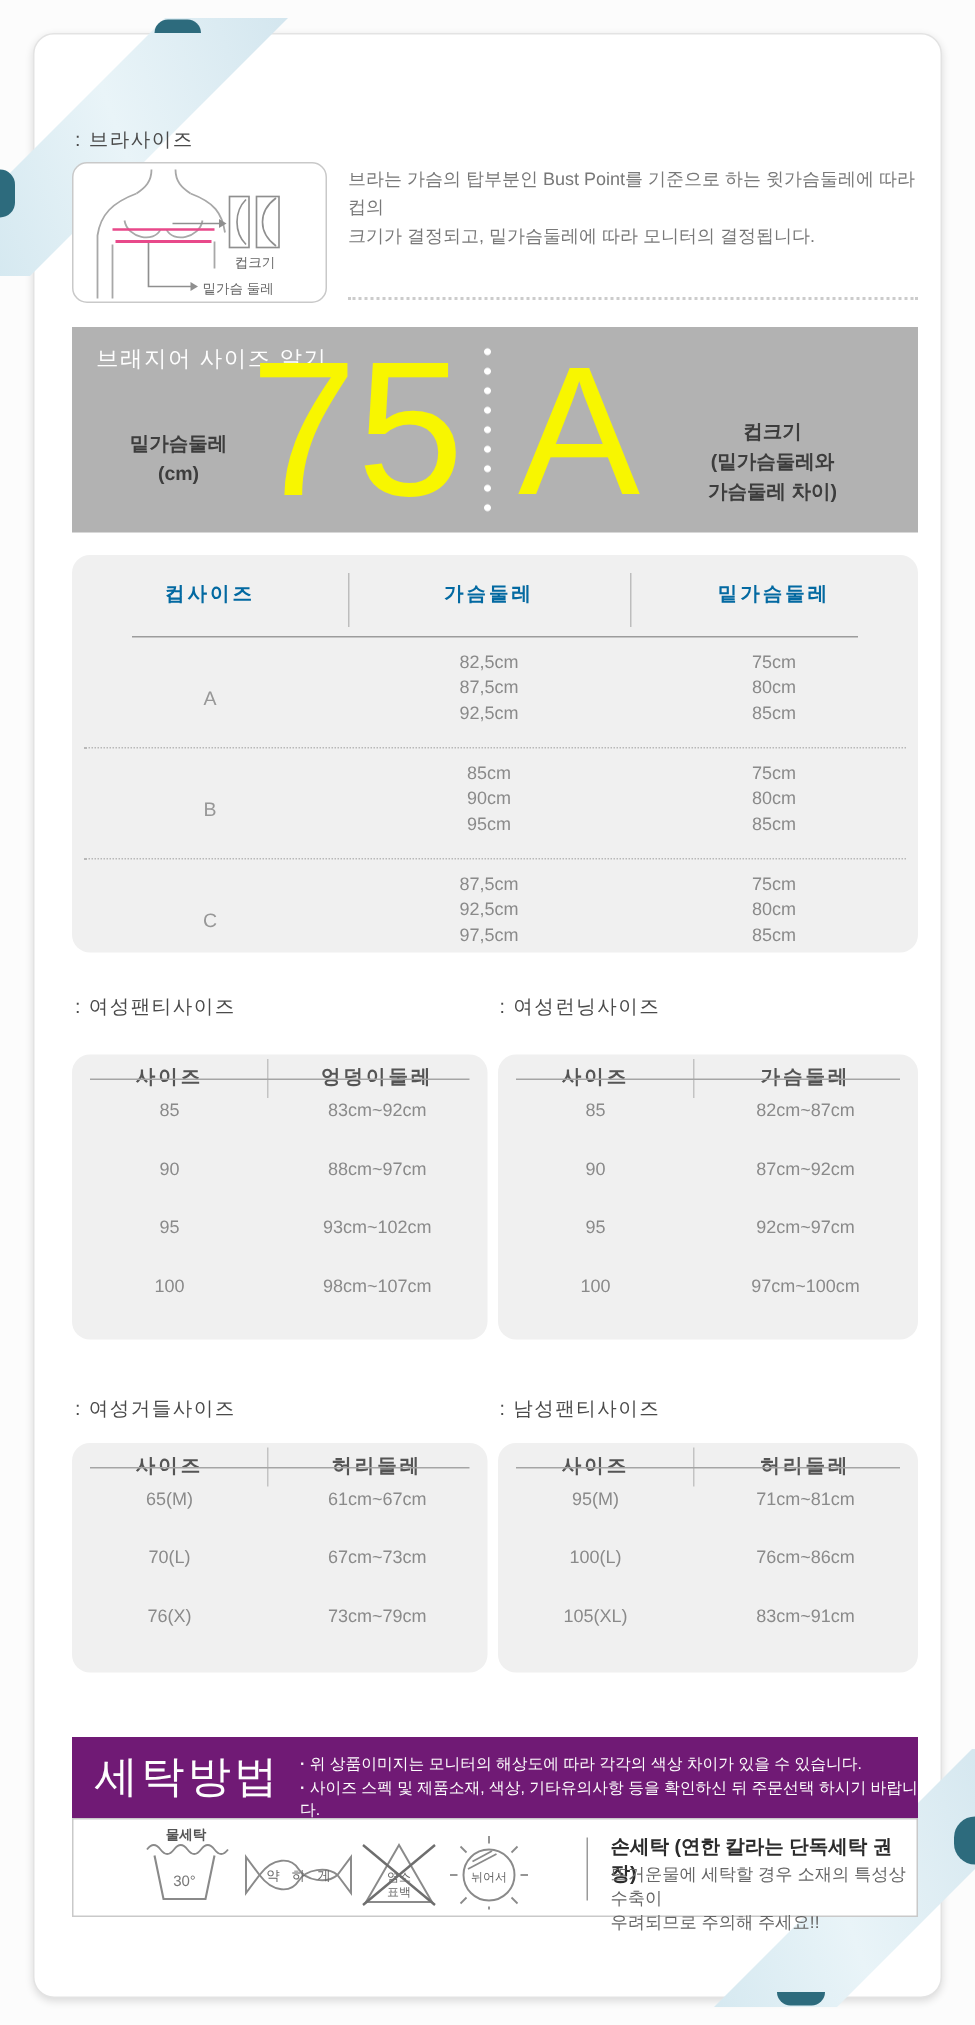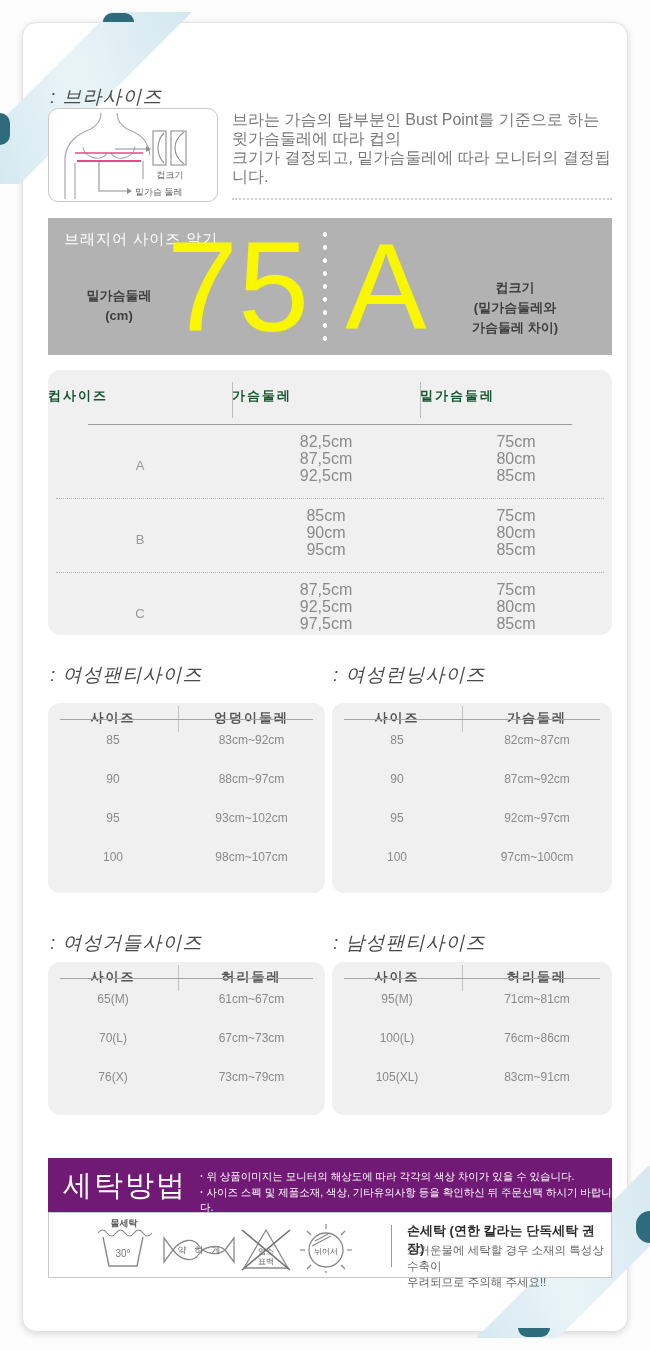--- a/index.html
+++ b/index.html
@@ -6,44 +6,44 @@
   #stage{position:relative;width:650px;height:1350px;background:#fcfcfc;overflow:hidden;}
   .abs{position:absolute;}
   .card{left:22px;top:22px;width:604px;height:1308px;background:#fff;border:1px solid #e3e3e3;
         border-radius:14px;box-shadow:0 2px 6px rgba(0,0,0,.14);z-index:0;}
   
   .deco{overflow:hidden;z-index:1;pointer-events:none;}
   .band{position:absolute;width:320px;height:58px;transform:rotate(-45deg);
         background:linear-gradient(115deg,#cfe5ee 0%,#e9f4f8 45%,#cde2ec 100%);}
   .bump{background:#2d6b7d;z-index:2;}
   
-  .sec-h{font-size:19px;color:#4a4a4a;z-index:3;letter-spacing:1px;font-style:italic;}
+  .sec-h{font-size:13px;color:#4a4a4a;z-index:3;letter-spacing:1px;}
   
   .diagram{width:168px;height:92px;background:#fff;border:1px solid #c9c9c9;border-radius:10px;z-index:3;}
-  .desc{width:384px;font-size:16px;line-height:19px;color:#787878;z-index:3;}
+  .desc{width:384px;font-size:12px;line-height:19px;color:#787878;z-index:3;}
   .dotrule{border-top:2px dotted #cccccc;z-index:3;}
   
   .banner{width:564px;height:137px;background:#b2b2b2;z-index:3;}
   .bn-title{position:absolute;left:16px;top:12px;font-size:15px;color:#fefefe;letter-spacing:1px;}
   .bn-label{position:absolute;font-size:13px;font-weight:bold;color:#3d3d3d;line-height:20px;text-align:center;}
   .bn-big{position:absolute;color:#f8f600;display:flex;align-items:center;justify-content:center;height:137px;top:0;}
   .bn-dots{position:absolute;width:6px;background-image:radial-gradient(circle,#ffffff 0 2px,transparent 2.6px);
            background-size:6px 13px;background-repeat:repeat-y;}
   
   .gbox{background:#f0f0f0;border-radius:12px;z-index:3;}
   .ct{width:564px;height:265px;}
   .ct-head{position:relative;height:55px;display:flex;}
-  .ct-h{font-size:13px;font-weight:bold;color:#14532d;letter-spacing:2px;line-height:52px;}
+  .ct-h{font-size:13px;font-weight:bold;color:#0369a1;letter-spacing:2px;line-height:52px;text-align:center;}
   .ct-h.c1{width:184px;} .ct-h.c2{width:188px;} .ct-h.c3{flex:1;}
   .vsep{position:absolute;top:12px;height:36px;width:1px;background:#bdbdbd;}
   .ct-headline{position:absolute;left:40px;right:40px;bottom:0;height:1px;background:#9c9c9c;}
   .ct-row{display:flex;height:65px;padding-top:8px;box-sizing:content-box;}
   .ct-c1{width:184px;display:flex;align-items:center;justify-content:center;font-size:13px;color:#979797;}
   .ct-c2{width:188px;text-align:center;} .ct-c3{flex:1;text-align:center;}
-  .ct-c2 div,.ct-c3 div{font-size:16px;line-height:17px;color:#8a8a8a;}
+  .ct-c2 div,.ct-c3 div{font-size:12px;line-height:17px;color:#8a8a8a;}
   .dotline{border-top:1px dotted #b8b8b8;margin:0 8px;}
   
   .st{z-index:3;}
   .st-head{position:relative;height:17px;display:flex;}
   .st-h{font-size:13px;font-weight:bold;color:#555;letter-spacing:2px;line-height:30px;text-align:center;}
   .st-h.a{width:130px;} .st-h.b{flex:1;}
   .vsep2{position:absolute;left:130px;top:3px;height:26px;width:1px;background:#c3c3c3;}
   .st-line{position:absolute;left:12px;right:12px;bottom:0;height:1px;background:#a5a5a5;}
   .st-row{display:flex;height:39px;align-items:center;}
   .st-row span{font-size:12px;color:#8a8a8a;}

